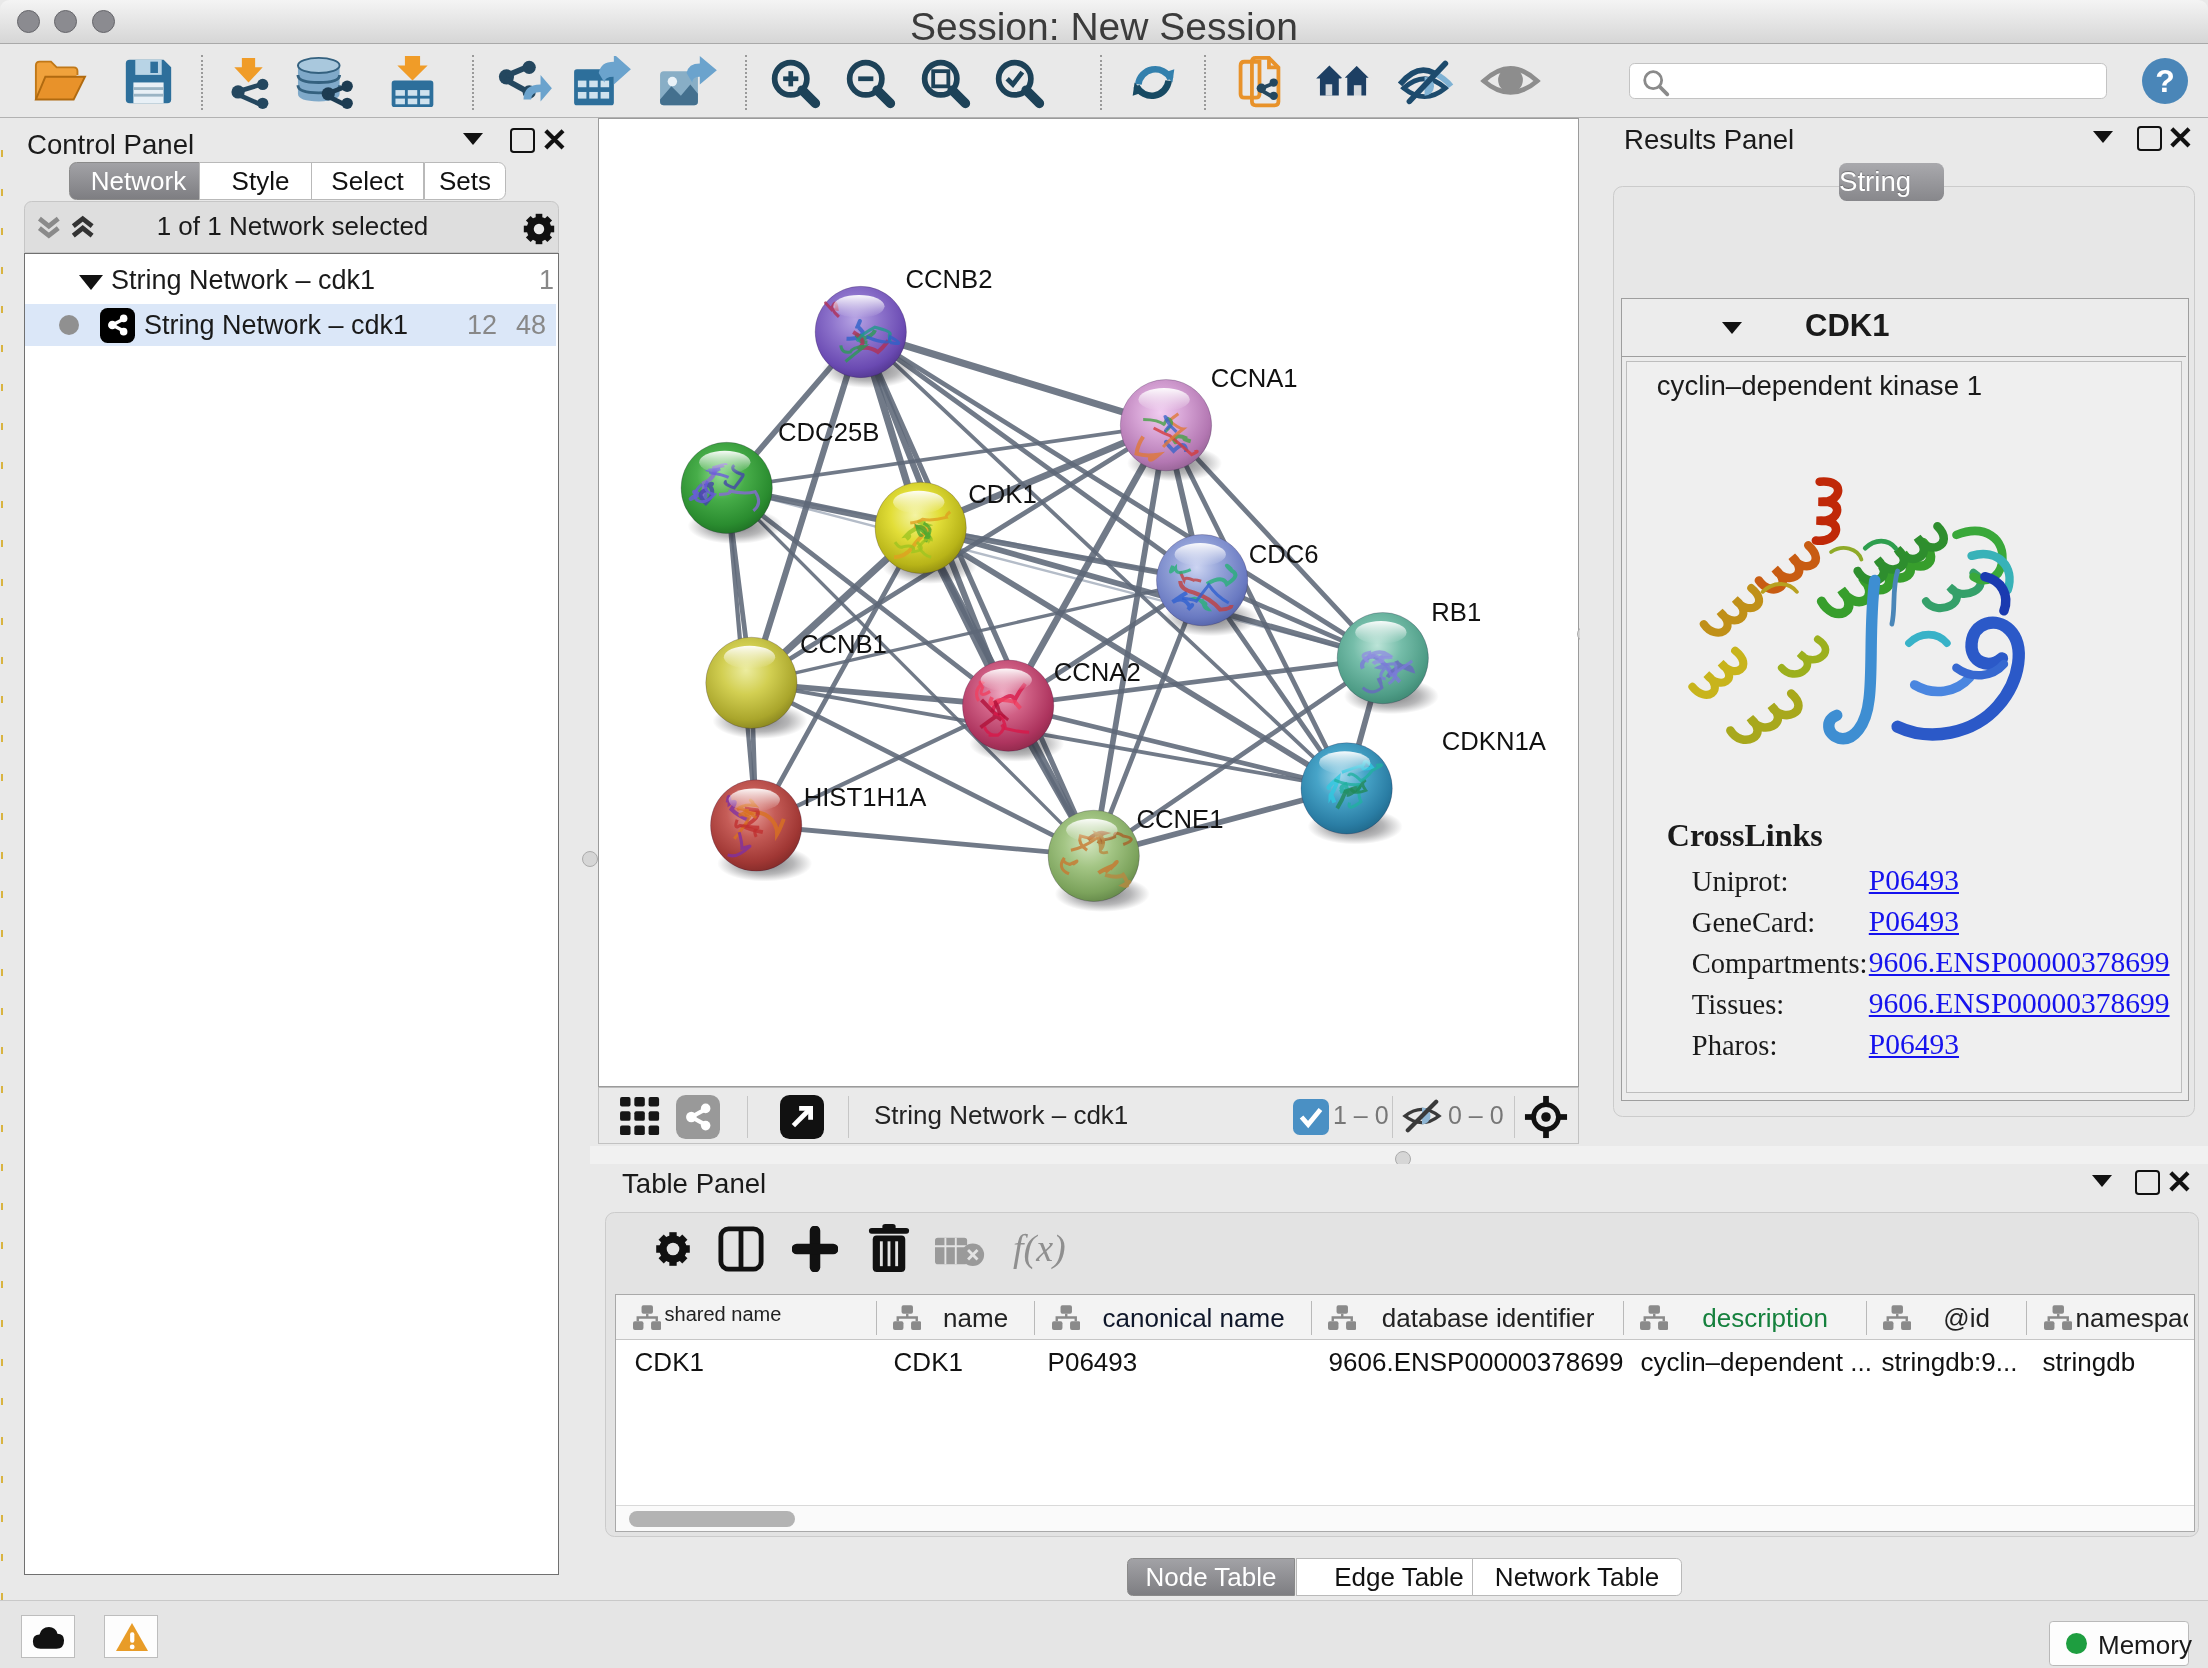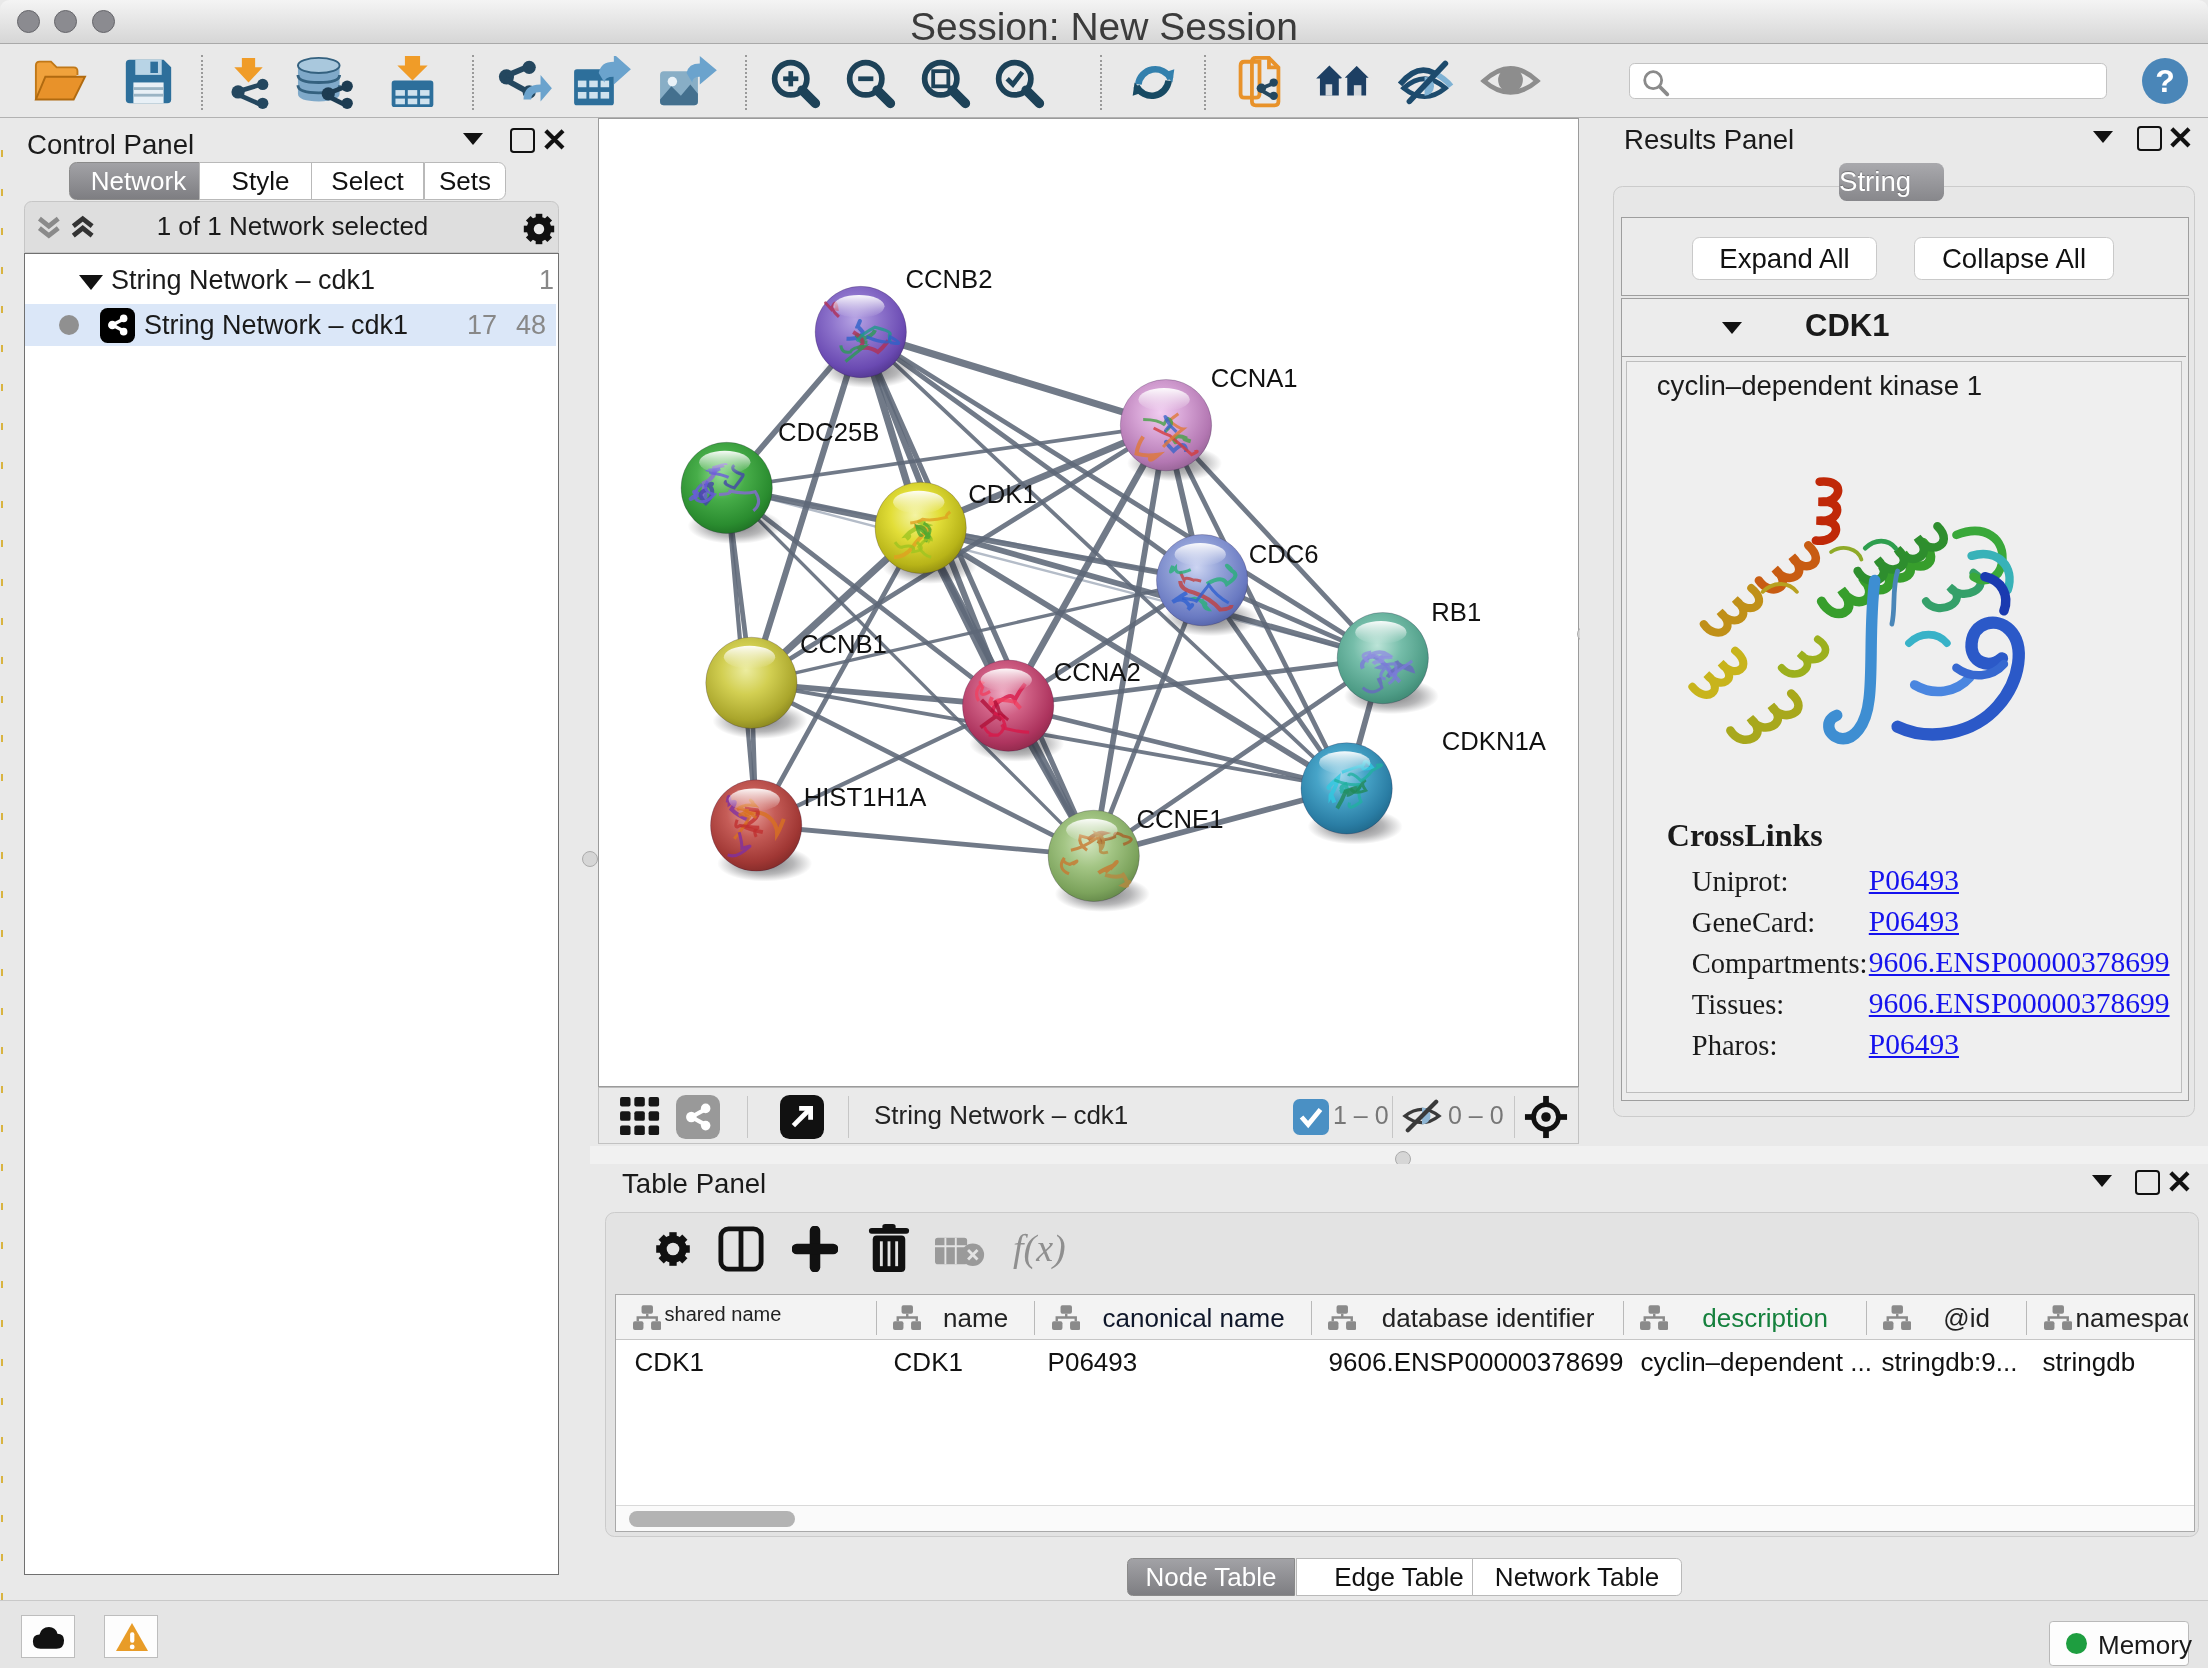--- a/index.html
+++ b/index.html
@@ -226,21 +226,21 @@
           <rect x="0" y="0" width="37" height="37" rx="8" fill="#000"></rect>
           <g fill="#fff">
             <circle cx="13" cy="18" r="4.5"></circle>
             <circle cx="25" cy="11" r="4"></circle>
             <circle cx="25" cy="25" r="4"></circle>
             <rect x="13" y="16.2" width="12" height="3.6" transform="rotate(-28 13 18)"></rect>
             <rect x="13" y="16.2" width="12" height="3.6" transform="rotate(28 13 18)"></rect>
           </g>
         </svg>
    <div class="abs" style="left:119px;top:5.7px;font-size:27px">String Network – cdk1</div>
-   <div class="abs" style="left:442px;top:5.7px;font-size:27px;color:#888">17</div>
+   <div class="abs" style="left:442px;top:5.7px;font-size:27px;color:#888">12</div>
    <div class="abs" style="left:491px;top:5.7px;font-size:27px;color:#888">48</div>
   </div>
  </div>
 </div>
 
 <div class="abs" style="left:598px;top:118px;width:981px;height:969px;background:#fff;border:1px solid #9b9b9b">
 <svg width="979" height="967" viewBox="0 0 1029 1017">
 <defs>
 <radialGradient id="shad" cx="50%" cy="50%" r="50%">
           <stop offset="0%" stop-color="rgba(15,15,20,0.55)"></stop>
@@ -572,24 +572,20 @@
 <div class="abs" style="left:582px;top:851px;width:16px;height:16px;border-radius:50%;background:#d6d6d6;border:1px solid #ababab"></div>
 <div class="abs" style="left:1577px;top:626px;width:16px;height:16px;border-radius:50%;background:#d6d6d6;border:1px solid #ababab"></div>
 
 <div class="abs" style="left:1580px;top:118px;width:629px;height:1028px;background:#e9e9e9">
  <div class="abs pnl-title" style="left:44px;top:5.7px">Results Panel</div>
  <div class="abs caretdn" style="left:513px;top:13.3px"></div>
  <div class="abs sqbtn" style="left:557px;top:7.6px"></div>
  <div class="abs xbtn" style="left:587px;top:7.6px">✕</div>
  <div class="abs" style="left:259px;top:45px;width:105px;height:38px;background:linear-gradient(#a9a9ad,#87878b);border-radius:7.6px;z-index:3;color:#fff;font-size:27.6px;text-align:left;line-height:38px;text-shadow:0 -1px 1px rgba(0,0,0,.3)">String</div>
  <div class="abs" style="left:33px;top:68px;width:582px;height:931px;background:#e7e7e7;border:1.9px solid #cbcbcb;border-radius:9.5px"></div>
- <div class="abs" style="left:41px;top:99px;width:568px;height:79px;border:1.9px solid #9e9e9e;background:#ebebeb">
-  <div class="gbtn" style="left:70px;top:19px;width:185px;height:43px;line-height:41px">Expand All</div>
-  <div class="gbtn" style="left:292px;top:19px;width:200px;height:43px;line-height:41px">Collapse All</div>
- </div>
  <div class="abs" style="left:41px;top:180px;width:568px;height:803px;border:1.9px solid #9e9e9e;background:#ececec">
   <div class="abs" style="left:0;top:0;width:564px;height:58px;border-bottom:1.9px solid #9e9e9e">
    <div class="abs caretdn" style="left:100px;top:23px"></div>
    <div class="abs" style="left:183px;top:8.6px;font-size:31px;font-weight:700">CDK1</div>
   </div>
   <div class="abs" style="left:3.8px;top:62px;width:556px;height:732px;border:1px solid #bdbdbd;background:#efefef">
    <div class="abs" style="left:30px;top:7.6px;font-size:27.6px">cyclin–dependent kinase 1</div>
    <svg class="abs" style="left:44px;top:95px" width="360" height="302" viewBox="0 0 378 318">
     <g fill="none" stroke-linecap="round">
      <path d="M152,88 C177,91 183,64 153,67 C178,71 184,44 155,47 C179,50 185,23 156,26" stroke="#c02808" stroke-width="9"></path>

